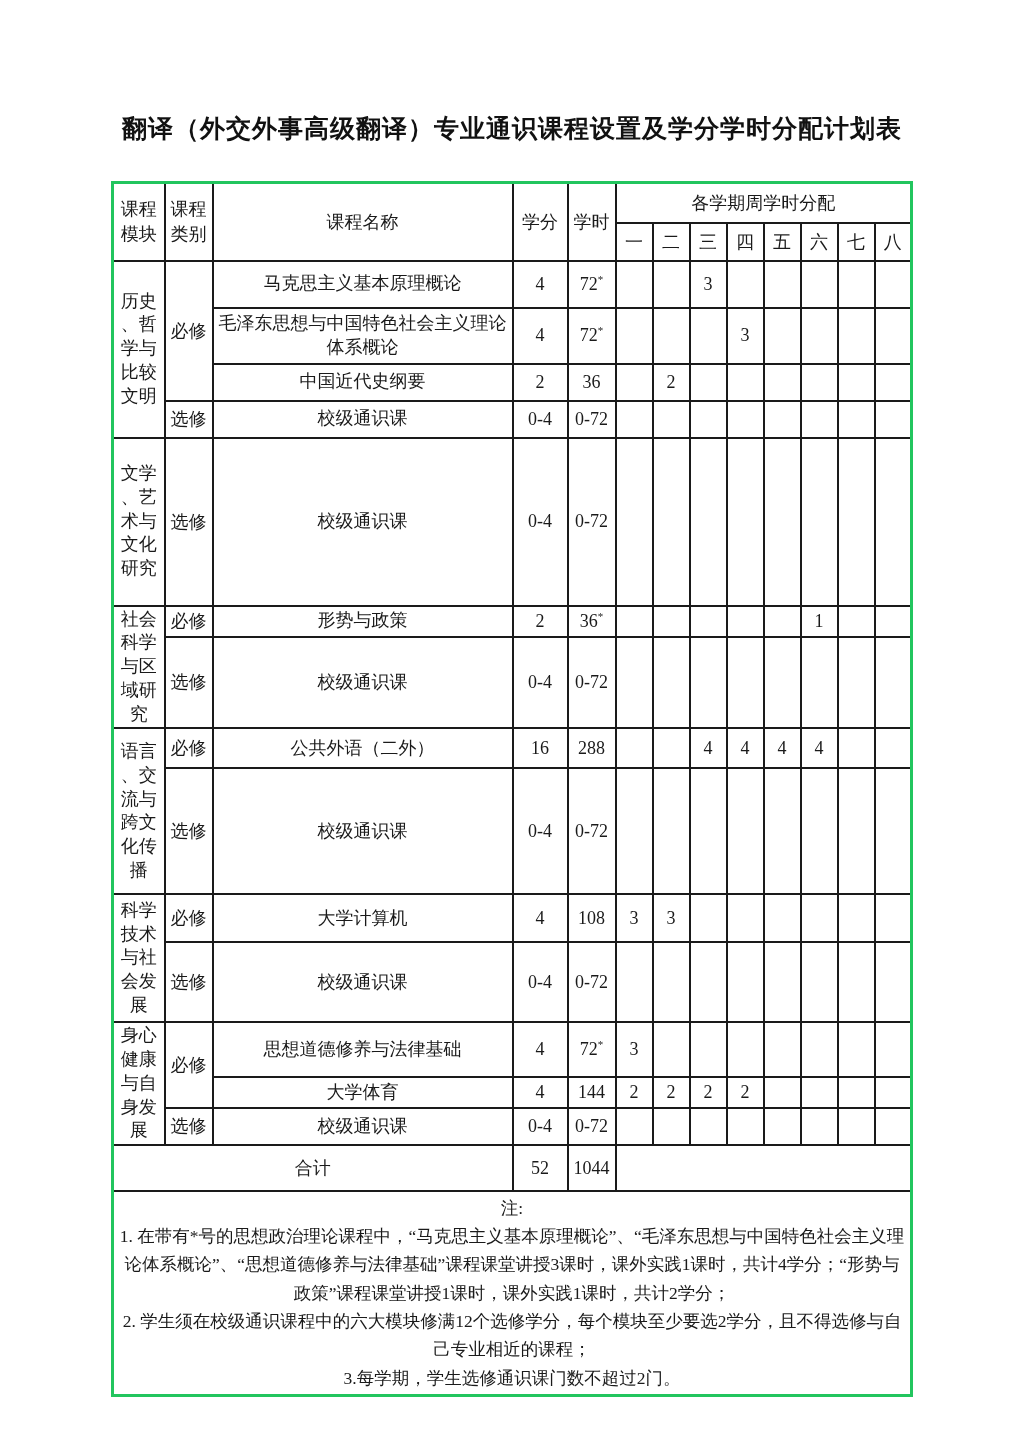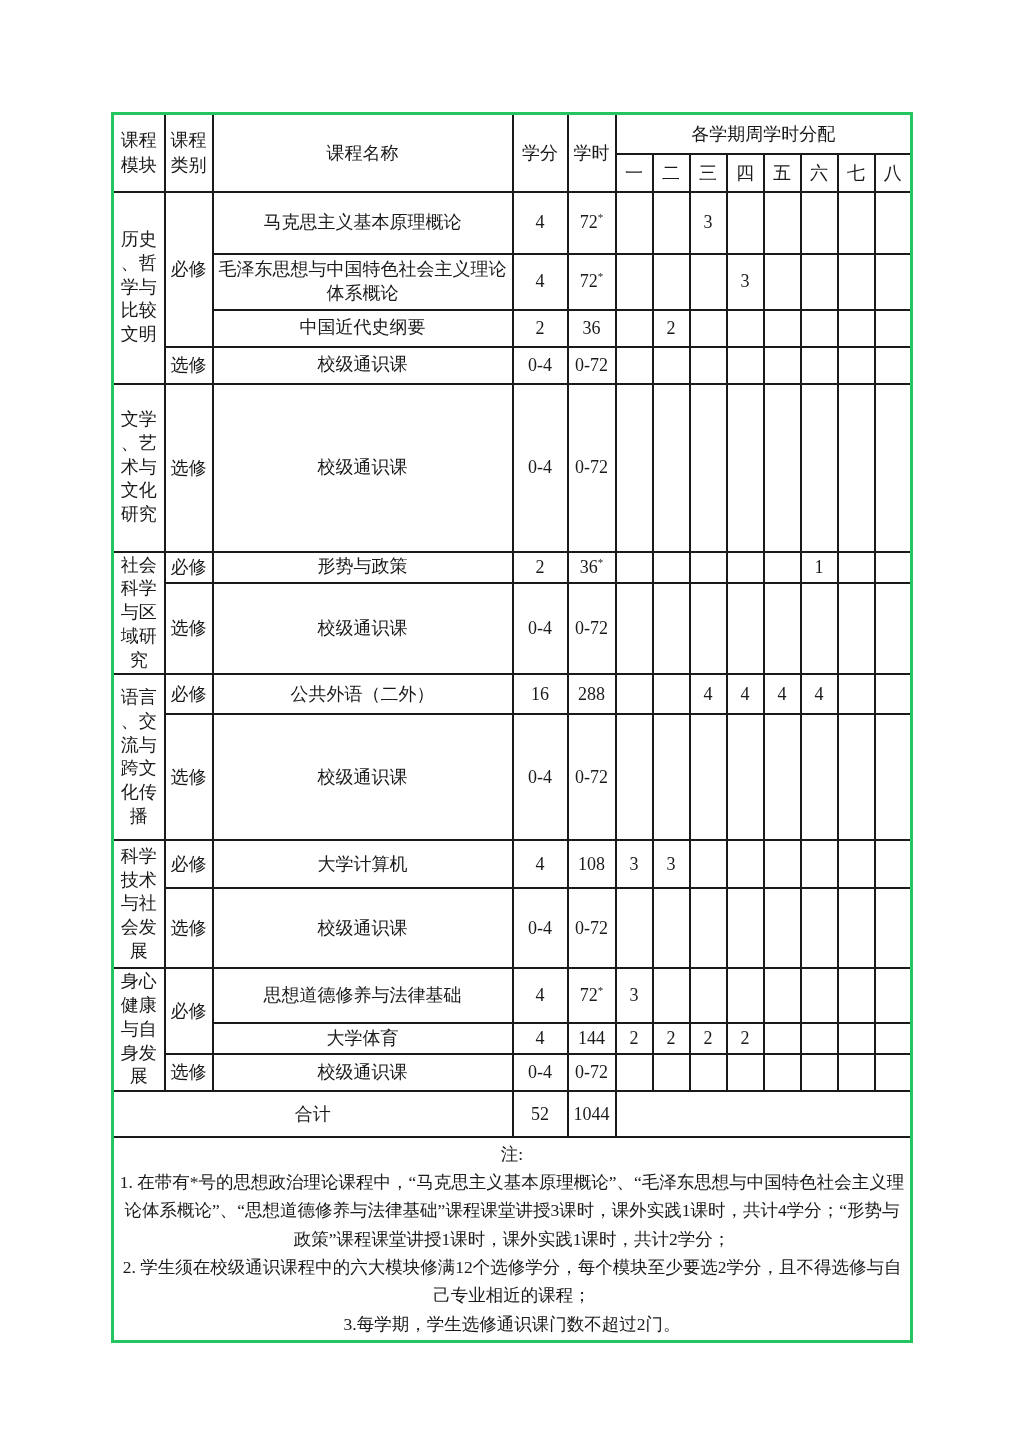--- a/index.html
+++ b/index.html
@@ -30,30 +30,31 @@
   .cat{padding:1px 2px;}
   .name{text-align:left;padding:2px 8px;line-height:1.3;}
   .num{font-size:18px;}
   .star{font-size:11px;vertical-align:super;line-height:0;}
   .sem{padding:0;}
   .total-label{font-weight:bold;font-size:19px;}
   .total-num{font-weight:bold;}
   .notes-cell{text-align:left;vertical-align:top;padding:8px 12px 10px 10px;}
   .notes-cell .nline{font-size:17.5px;line-height:1.62;}
   
-  .r0{height:62px}.r1{height:56px}.r2{height:37px}.r3{height:37px}
+  .r0{height:47px}.r1{height:56px}.r2{height:37px}.r3{height:37px}
   .r4{height:168px}.r5{height:28px}.r6{height:82px}.r7{height:40px}
   .r8{height:126px}.r9{height:48px}.r10{height:80px}.r11{height:50px}
   .r12{height:28px}.r13{height:34px}.rtotal{height:46px}.rnotes{height:204px}
   .hrow1{height:40px}.hrow2{height:38px}
 </style>
 </head>
 <body>
 
 <div class="page">
+  <h1 class="title">翻译（外交外事高级翻译）专业通识课程设置及学分学时分配计划表</h1>
 
   <table class="curriculum">
     <colgroup>
       <col style="width:52px">
         <col style="width:48px">
         <col style="width:300px">
       <col style="width:55px">
         <col style="width:48px">
       <col style="width:37px">
         <col style="width:37px">

